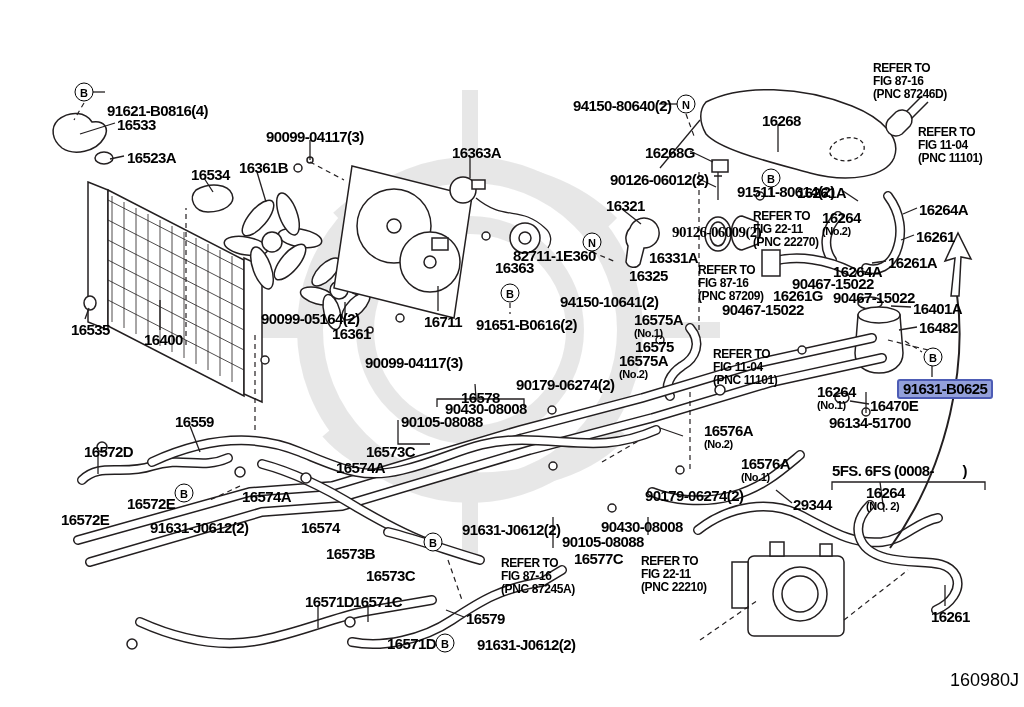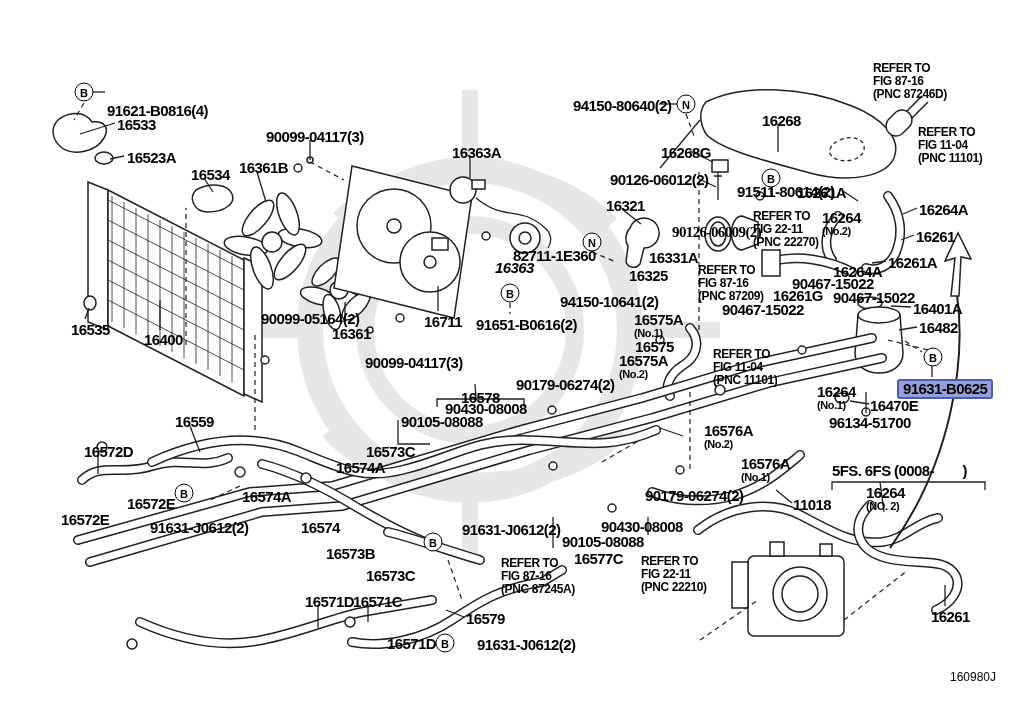--- a/index.html
+++ b/index.html
@@ -8,21 +8,21 @@
   #art{position:absolute;left:0;top:0;}
   #labels{position:absolute;left:0;top:0;width:100%;height:100%;}
   .lbl{position:absolute;color:#000;font-weight:bold;font-size:15px;letter-spacing:-0.6px;
        line-height:1.0;white-space:pre;transform-origin:0 0;}
   .lbl .sub{font-size:11px;font-weight:bold;letter-spacing:-0.4px;margin-top:1px;}
   .lbl.ref{font-size:12px;line-height:1.08;letter-spacing:-0.4px;}
   .lbl.hl{background:#93a0da;border:2px solid #4d5cb5;border-radius:3px;padding:0 4px 1px 4px;}
   .badge{position:absolute;width:17px;height:17px;border:1.7px solid #000;border-radius:50%;
          background:#fff;color:#000;font-size:11px;font-weight:bold;display:flex;
          align-items:center;justify-content:center;transform:translate(-50%,-50%);z-index:3;}
-  .figcode{position:absolute;font-size:12px;font-weight:normal;color:#000;letter-spacing:0;}
+  .figcode{position:absolute;font-size:18px;font-weight:normal;color:#000;letter-spacing:0;}
   svg .ln{stroke:#231f20;stroke-width:1.3;fill:none;}
   svg .lnthick{stroke:#231f20;stroke-width:2;fill:none;}
   svg .dash{stroke:#231f20;stroke-width:1.2;fill:none;stroke-dasharray:5 4;}
   svg .tube-o{stroke:#231f20;stroke-width:10;fill:none;stroke-linecap:round;}
   svg .tube-i{stroke:#ffffff;stroke-width:7;fill:none;stroke-linecap:round;}
   svg .part{stroke:#231f20;stroke-width:1.5;fill:#ffffff;}
   svg .hatch{stroke:#231f20;stroke-width:0.8;}
   svg .wm{stroke:#bdbdbd;fill:none;opacity:0.35;}
 </style>
 </head>
@@ -287,21 +287,21 @@
 
   <div id="labels">
       <div class="lbl" style="left: 107px; top: 103px;">91621-B0816(4)</div>
       <div class="lbl" style="left: 117px; top: 117px;">16533</div>
       <div class="lbl" style="left: 127px; top: 150px;">16523A</div>
       <div class="lbl" style="left: 191px; top: 167px;">16534</div>
       <div class="lbl" style="left: 239px; top: 160px;">16361B</div>
       <div class="lbl" style="left: 266px; top: 129px;">90099-04117(3)</div>
       <div class="lbl" style="left: 452px; top: 145px; text-align: center;">16363A</div>
       <div class="lbl" style="left: 573px; top: 98px;">94150-80640(2)</div>
-      <div class="lbl" style="left: 645px; top: 145px; margin-left: 16px;">16268G</div>
+      <div class="lbl" style="left: 645px; top: 145px;">16268G</div>
       <div class="lbl" style="left: 762px; top: 113px;">16268</div>
       <div class="lbl ref" style="left: 873px; top: 62px;">REFER TO
 FIG 87-16
 (PNC 87246D)</div>
       <div class="lbl" style="left: 610px; top: 172px;">90126-06012(2)</div>
       <div class="lbl" style="left: 606px; top: 198px;">16321</div>
       <div class="lbl" style="left: 737px; top: 184px;">91511-80614(2)</div>
       <div class="lbl ref" style="left: 753px; top: 210px;">REFER TO
 FIG 22-11
 (PNC 22270)</div>
@@ -311,21 +311,21 @@
       <div class="lbl" style="left: 797px; top: 185px;">16261A</div>
       <div class="lbl" style="left: 822px; top: 210px;">16264<div class="sub">(No.2)</div></div>
       <div class="lbl" style="left: 919px; top: 202px;">16264A</div>
       <div class="lbl" style="left: 916px; top: 229px;">16261</div>
       <div class="lbl" style="left: 888px; top: 255px;">16261A</div>
       <div class="lbl" style="left: 833px; top: 264px;">16264A</div>
       <div class="lbl" style="left: 672px; top: 225px; font-family: Liberation Serif, serif;">90126-06009(2)</div>
       <div class="lbl" style="left: 649px; top: 250px;">16331A</div>
       <div class="lbl" style="left: 629px; top: 268px;">16325</div>
       <div class="lbl" style="left: 513px; top: 248px;">82711-1E360</div>
-      <div class="lbl" style="left: 495px; top: 260px; font-style: italic;">16363</div>
+      <div class="lbl" style="left: 495px; top: 260px;">16363</div>
       <div class="lbl" style="left: 560px; top: 294px;">94150-10641(2)</div>
       <div class="lbl" style="left: 476px; top: 317px;">91651-B0616(2)</div>
       <div class="lbl" style="left: 424px; top: 314px;">16711</div>
       <div class="lbl" style="left: 332px; top: 326px; text-align: right;">16361</div>
       <div class="lbl" style="left: 261px; top: 311px; text-align: right;">90099-05164(2)</div>
       <div class="lbl" style="left: 365px; top: 355px;">90099-04117(3)</div>
       <div class="lbl ref" style="left: 698px; top: 264px;">REFER TO
 FIG 87-16
 (PNC 87209)</div>
       <div class="lbl" style="left: 792px; top: 276px;">90467-15022</div>
@@ -353,21 +353,21 @@
       <div class="lbl" style="left: 84px; top: 444px;">16572D</div>
       <div class="lbl" style="left: 366px; top: 444px;">16573C</div>
       <div class="lbl" style="left: 336px; top: 460px;">16574A</div>
       <div class="lbl" style="left: 127px; top: 496px;">16572E</div>
       <div class="lbl" style="left: 242px; top: 489px;">16574A</div>
       <div class="lbl" style="left: 61px; top: 512px;">16572E</div>
       <div class="lbl" style="left: 150px; top: 520px;">91631-J0612(2)</div>
       <div class="lbl" style="left: 301px; top: 520px;">16574</div>
       <div class="lbl" style="left: 645px; top: 488px;">90179-06274(2)</div>
       <div class="lbl" style="left: 741px; top: 456px;">16576A<div class="sub">(No.1)</div></div>
-      <div class="lbl" style="left: 793px; top: 497px;">11018</div>
+      <div class="lbl" style="left: 793px; top: 497px;">29344</div>
       <div class="lbl" style="left: 832px; top: 463px;">5FS. 6FS (0008-        )</div>
       <div class="lbl" style="left: 866px; top: 485px;">16264<div class="sub">(NO. 2)</div></div>
       <div class="lbl" style="left: 326px; top: 546px;">16573B</div>
       <div class="lbl" style="left: 462px; top: 522px;">91631-J0612(2)</div>
       <div class="lbl" style="left: 601px; top: 519px;">90430-08008</div>
       <div class="lbl" style="left: 562px; top: 534px;">90105-08088</div>
       <div class="lbl" style="left: 574px; top: 551px;">16577C</div>
       <div class="lbl" style="left: 366px; top: 568px;">16573C</div>
       <div class="lbl ref" style="left: 501px; top: 557px;">REFER TO
 FIG 87-16

